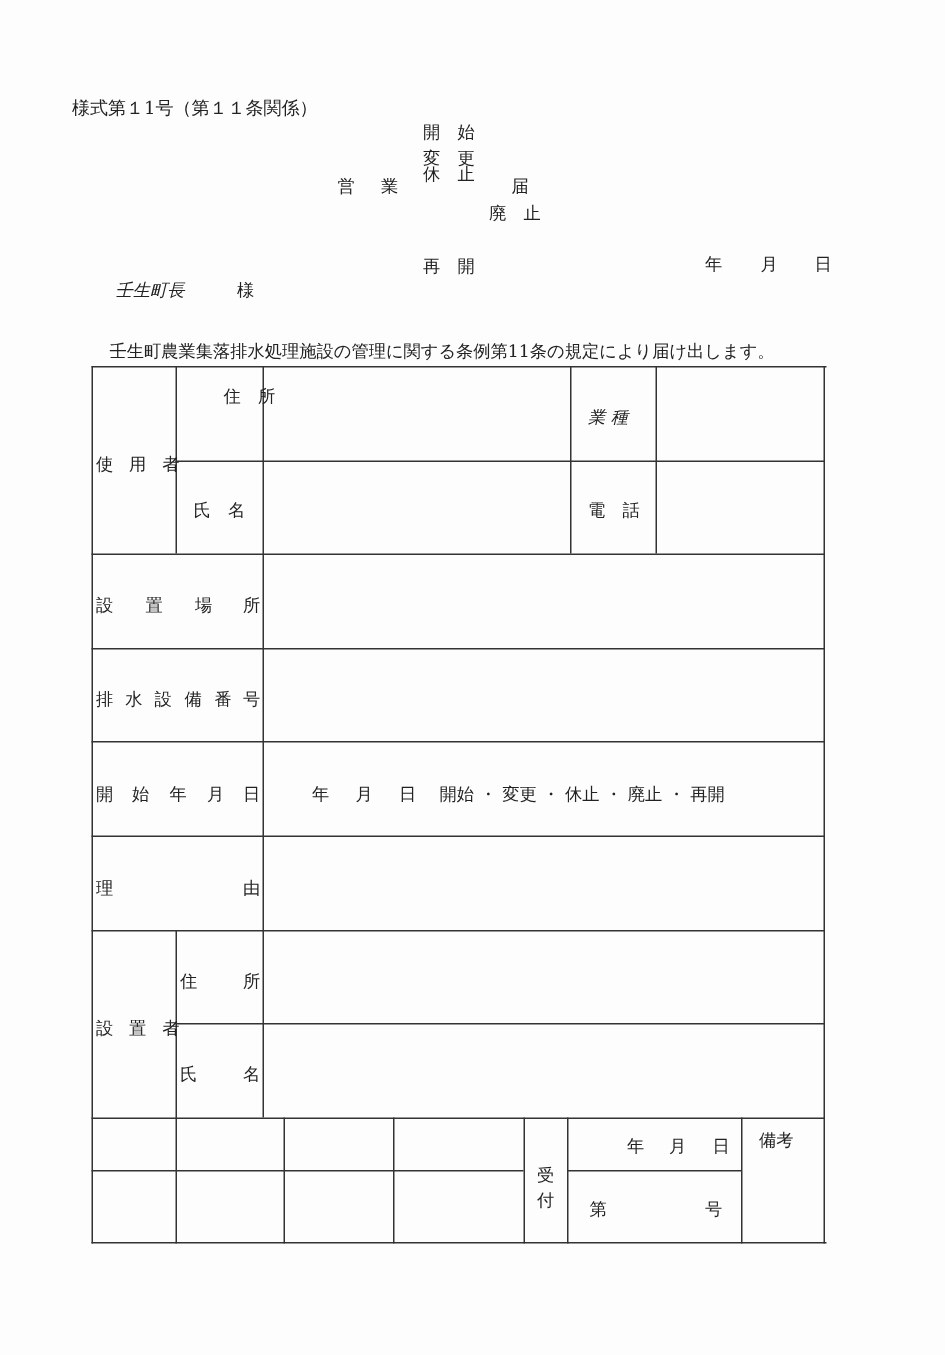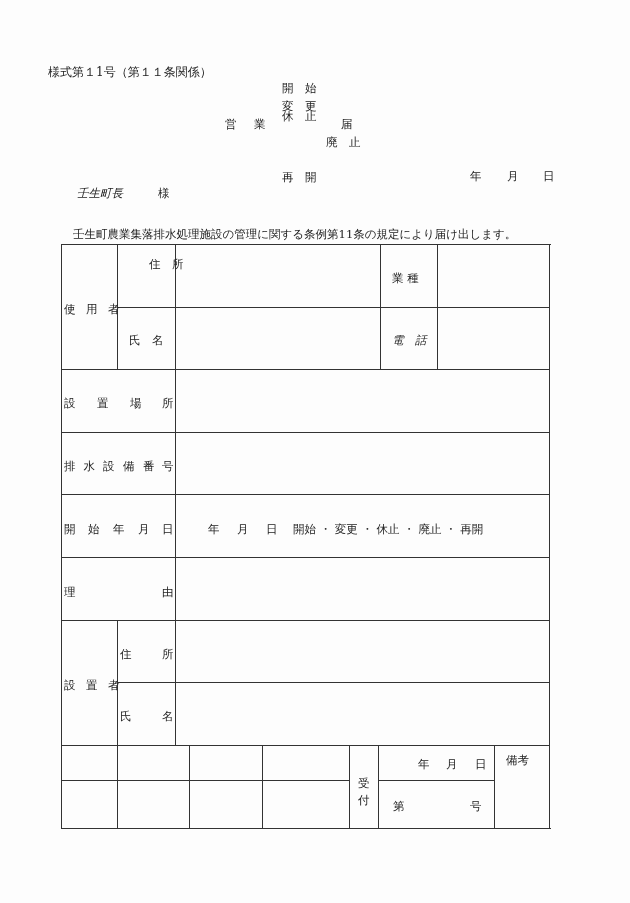--- a/index.html
+++ b/index.html
@@ -63,22 +63,22 @@
   <div class="ln v" style="left:189px;top:745px;height:84px;"></div>
   <div class="ln v" style="left:262px;top:745px;height:84px;"></div>
   <div class="ln v" style="left:349px;top:745px;height:84px;"></div>
   <div class="ln v" style="left:378px;top:745px;height:84px;"></div>
   <div class="ln v" style="left:494px;top:745px;height:84px;"></div>
 </div>
 
 <div class="abs" style="left:64px;top:304px;letter-spacing:0.3em;">使 用 者</div>
 <div class="abs" style="left:129px;top:259px;margin-left:20px;">住　所</div>
 <div class="abs" style="left:129px;top:335px;">氏　名</div>
-<div class="abs" style="left:392px;top:273px;">業 種</div>
-<div class="abs" style="left:392px;top:335px;font-style:italic;">電　話</div>
+<div class="abs" style="left:392px;top:273px;font-style:italic;">業 種</div>
+<div class="abs" style="left:392px;top:335px;">電　話</div>
 <div class="abs" style="left:178px;top:250px;width:200px;height:55px;"></div>
 <div class="abs" style="left:178px;top:312px;width:200px;height:55px;"></div>
 <div class="abs" style="left:440px;top:250px;width:108px;height:55px;"></div>
 <div class="abs" style="left:440px;top:312px;width:108px;height:55px;"></div>
 
 <div>
   <div class="abs" style="left:64px;top:398px;">設</div>
   <div class="abs" style="left:97px;top:398px;">置</div>
   <div class="abs" style="left:130px;top:398px;">場</div>
   <div class="abs" style="left:162px;top:398px;">所</div>

